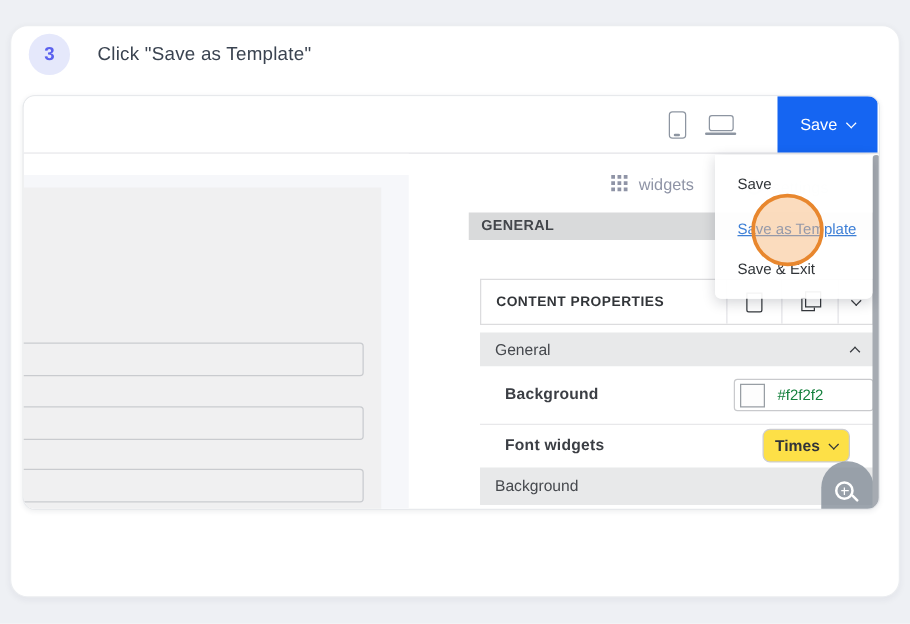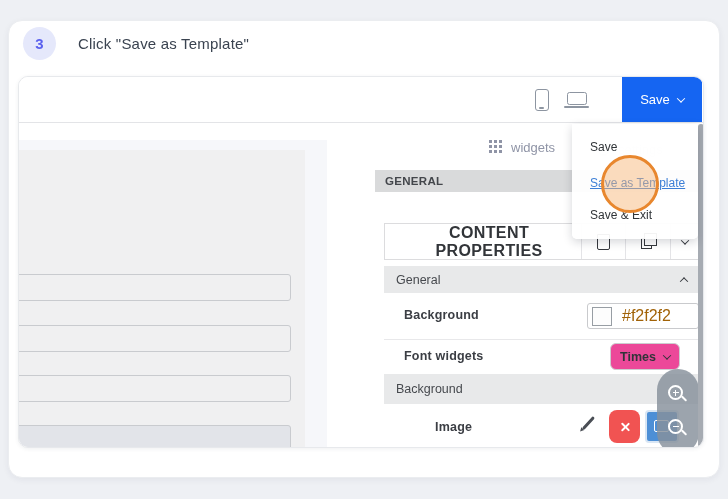--- a/index.html
+++ b/index.html
@@ -10,21 +10,21 @@
   
   .outer-card { position:absolute; left:8px; top:20px; width:712px; height:458px;
     background:#ffffff; border:1px solid #ebedf0; border-radius:14px;
     box-shadow:0 2px 6px rgba(30,40,60,.06); }
   .step-header { position:absolute; left:14px; top:3px; display:flex; align-items:center; gap:22px; height:38px; }
   .step-badge { width:33px; height:33px; border-radius:50%; background:#e5e8fb; color:#5b61ee;
     font-size:15px; font-weight:bold; display:flex; align-items:center; justify-content:center; }
   .step-title { font-size:15px; color:#3a4350; letter-spacing:.2px; }
 
   
-  .inner-card { position:absolute; left:9px; top:55px; width:686px; height:372px;
+  .inner-card { position:absolute; left:9px; top:55px; width:686px; height:332px;
     background:#ffffff; border:1px solid #e7e9ec; border-radius:10px; overflow:hidden;
     box-shadow:0 1px 4px rgba(30,40,60,.07); }
 
   
   .ed-toolbar { position:absolute; left:0; top:0; width:686px; height:46px; background:#fff;
     border-bottom:1px solid #e3e4e7; }
   .phone-ico { position:absolute; left:516px; top:12px; width:14px; height:22px;
     border:1.6px solid #8d95a1; border-radius:3px; }
   .phone-ico::after { content:""; position:absolute; left:3px; bottom:1.5px; width:5px; height:1.8px; background:#8d95a1; border-radius:1px; }
   .laptop-ico { position:absolute; left:548px; top:15px; width:20px; height:13px;
@@ -57,46 +57,46 @@
   .dot-grid { width:14px; height:14px; display:grid; grid-template-columns:repeat(3,3px); grid-template-rows:repeat(3,3px); gap:2px; }
   .dot-grid i { background:#8f94a6; display:block; }
   .gear-ico { width:13px; height:13px; border:2px solid #8f94a6; border-radius:50%; position:relative; }
   .gear-ico::after { content:""; position:absolute; left:2.5px; top:2.5px; width:4px; height:4px; border-radius:50%; background:#8f94a6; }
 
   .general-bar { position:absolute; left:356px; top:93px; width:327px; height:22px; background:#d9dadb;
     display:flex; align-items:center; padding-left:10px; font-size:11.5px; font-weight:bold; color:#43464b; letter-spacing:.3px; }
 
   .content-props { position:absolute; left:365px; top:146px; width:315px; height:37px; background:#fff;
     border:1px solid #dcdcde; display:flex; align-items:center; }
-  .cp-title { padding-left:12px; font-size:16px; font-weight:bold; color:#323539; letter-spacing:.4px; flex:1;text-align:center; }
+  .cp-title { padding-left:12px; font-size:11px; font-weight:bold; color:#323539; letter-spacing:.4px; flex:1; }
   .cp-cell { height:100%; border-left:1px solid #e4e4e7; display:flex; align-items:center; justify-content:center; cursor:pointer; }
   .cp-cell.c1 { width:44px; } .cp-cell.c2 { width:45px; } .cp-cell.c3 { width:28px; color:#35383d; }
   .trash-ico { width:13px; height:16px; border:1.6px solid #35383d; border-radius:0 0 2px 2px; border-top-width:1px; }
   .copy-ico { width:11px; height:11px; border:1.6px solid #35383d; position:relative; margin-top:4px; margin-left:-4px; }
   .copy-ico::before { content:""; position:absolute; left:2.5px; top:-6px; width:11px; height:11px; border:1.6px solid #35383d; background:#fff; }
 
   .sec-hdr { position:absolute; left:365px; width:315px; background:#e8e9ea; display:flex; align-items:center;
     padding:0 12px; font-size:12.5px; color:#46494e; cursor:pointer; }
   .sec-general { top:189px; height:27px; justify-content:space-between; }
   .sec-background { top:297px; height:30px; }
 
   .prop-label { position:absolute; font-size:12.5px; font-weight:bold; color:#3b3e44; letter-spacing:.2px; }
   .lab-bg { left:385px; top:231px; }
   .lab-font { left:385px; top:272px; }
   .lab-img { left:385px; top:343px;margin-left:31px; }
 
   .color-input { position:absolute; left:568px; top:226px; width:112px; height:26px; background:#fff;
     border:1px solid #c9cacd; border-radius:3px; display:flex; align-items:center; gap:10px; padding-left:4px; cursor:text; }
   .swatch { width:20px; height:19px; background:#fdfdfd; border:1px solid #989ea4; }
-  .color-val { font-size:16px; color:#a16207;text-align:right; }
+  .color-val { font-size:12px; color:#15803d;text-align:right; }
 
   .divider { position:absolute; left:365px; width:315px; height:1px; background:#e8e8ea; }
   .dv1 { top:262px; } .dv2 { top:375px; }
 
-  .font-select { position:absolute; left:591px; top:266px; width:70px; height:27px; background:#ec4899;
+  .font-select { position:absolute; left:591px; top:266px; width:70px; height:27px; background:#fde047;
     border:1px solid #cdcdd0; border-radius:6px; display:flex; align-items:center; justify-content:space-between;
     padding:0 9px; font-size:12.5px; font-weight:bold; color:#313439; cursor:pointer; }
 
   .pencil-ico { position:absolute; left:568px; top:338px; width:3px; height:16px; background:#4a4e55;
     border-radius:1.5px; transform:rotate(42deg); cursor:pointer; }
   .pencil-ico::after { content:""; position:absolute; left:-1px; bottom:-4px; width:0; height:0;
     border-left:2.5px solid transparent; border-right:2.5px solid transparent; border-top:4px solid #4a4e55; }
 
   .del-btn { position:absolute; left:590px; top:333px; width:31px; height:33px; background:#f15352;
     border-radius:8px; cursor:pointer; }

